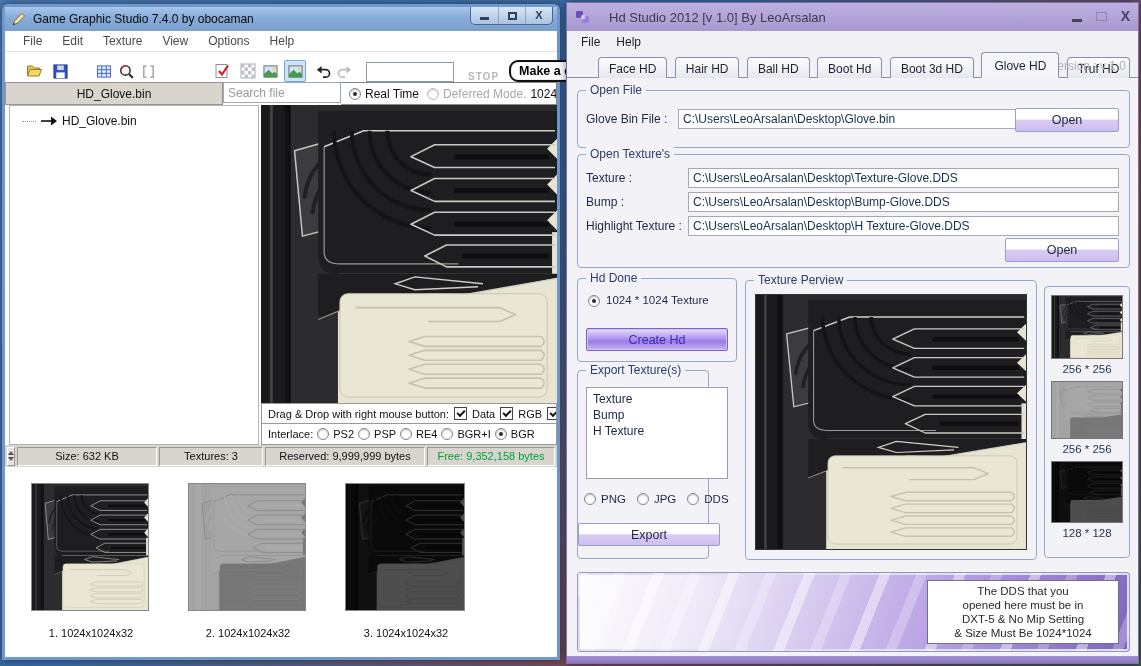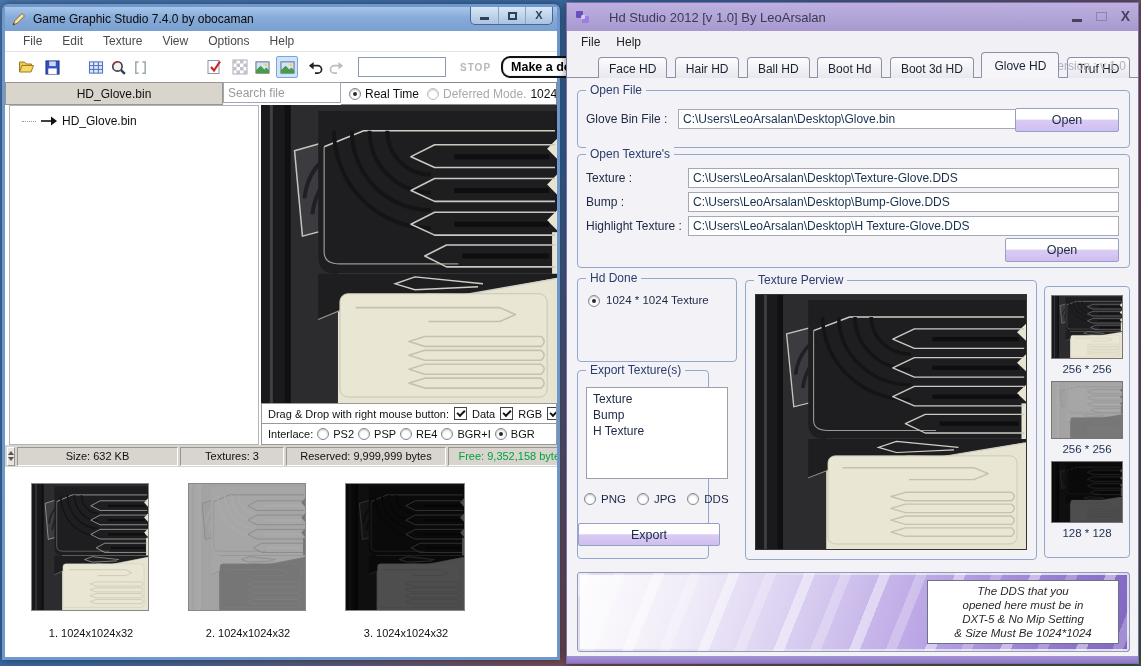--- a/index.html
+++ b/index.html
@@ -22,21 +22,21 @@
   .tb-l { position:absolute; left:0; top:0; right:0; height:24px; background:linear-gradient(#aac6ea,#7fa0d2 40%,#7aa0d2); background:linear-gradient(#a8c6ea 0%,#86abd9 45%,#7aa0d0 100%); display:flex; align-items:center; padding:0 6px; }
   .tb-l .ttl { font-size:12px; color:#0a0a0a; margin-left:6px; }
   .capbtns { position:absolute; right:4px; top:0; display:flex; border:1px solid #4a6690; border-top:none; border-radius:0 0 5px 5px; overflow:hidden; background:linear-gradient(#d9e7f7,#a9c3e0); }
   .capbtn { width:27px; height:17px; display:flex; align-items:center; justify-content:center; border-left:1px solid #8aa4c4; }
   .capbtn:first-child { border-left:none; }
   .g-min { width:9px; height:3px; background:#30405c; margin-top:6px; }
   .g-max { width:9px; height:8px; border:2px solid #30405c; }
   .g-x { font-size:11px; font-weight:bold; color:#30405c; line-height:1; }
   .menu-l { position:absolute; left:0; top:24px; right:0; height:21px; background:#fff; border-bottom:1px solid #e4e4e4; display:flex; align-items:center; padding-left:8px; }
   .menu-l span { font-size:12px; color:#4a4a4a; padding:2px 10px; }
-  .tbar-l { position:absolute; left:0; top:45px; right:0; height:30px; background:#fff; display:flex; align-items:center; padding-left:10px; }
+  .tbar-l { position:absolute; left:8px; top:45px; right:0; height:30px; background:#fff; display:flex; align-items:flex-end; padding-left:10px; }
   .tbico { width:22px; height:22px; display:flex; align-items:center; justify-content:center; flex:none; }
   .tbico.pressed { border:1px solid #7aa6d8; background:#cfe4fa; border-radius:2px; }
   .tbar-input { width:88px; height:20px; border:1px solid #8a9ab0; margin-left:10px; }
   .stoplbl { font-size:10px; font-weight:bold; color:#b8b8b8; margin:0 10px 0 14px; letter-spacing:1px; }
   .donate { font-size:12.5px; font-weight:bold; color:#000; background:#fff; border:2px solid #111; border-radius:9px; padding:2px 8px; box-shadow:0 0 0 1px #eee inset; white-space:nowrap; }
   .row2-l { position:absolute; left:0; top:75px; right:0; height:23px; display:flex; align-items:stretch; background:#fff; }
   .filetab { width:218px; background:#d9d5cd; border:1px solid #9a968e; font-size:12px; color:#111; display:flex; align-items:center; justify-content:center; }
   .searchbox { width:118px; height:21px; border:1px solid #a0a8b4; font-size:12px; padding:0 4px; color:#333; }
   .searchbox::placeholder { color:#9a9a9a; }
   .modebar { flex:1; border:1px solid #888; border-left:none; display:flex; align-items:center; font-size:12px; color:#111; padding-left:8px; gap:4px; overflow:hidden; white-space:nowrap; }
@@ -77,21 +77,21 @@
   .pathin { height:20px; border:1px solid #a8a8b2; background:#fff; font-size:12px; color:#16304e; padding:0 4px; font-family:"Liberation Sans",sans-serif; }
   .btn-lav { background:linear-gradient(#ffffff 0%,#ffffff 45%,#d9cbf4 52%,#cfbef0 100%); border:1px solid #96a0c6; border-radius:2px; font-size:12.5px; color:#1c2844; text-align:center; }
   .btn-create { background:linear-gradient(#e6defb 0%,#b79ef2 40%,#9a7ce6 60%,#cab6f6 100%); border:1px solid #7464c8; border-radius:2px; font-size:12.5px; color:#3a2cb0; text-align:center; box-shadow:0 0 0 1px #d0c4f4 inset; }
   .listbox { position:absolute; left:8px; top:16px; width:142px; height:92px; background:#fff; border:1px solid #9aa0aa; font-size:12px; color:#1c2844; padding:3px 6px; line-height:16px; }
   .fmtrow { position:absolute; left:6px; top:122px; right:4px; display:flex; align-items:center; gap:5px; font-size:11.5px; color:#1c2844; }
   .rthumbs { text-align:center; padding-top:8px; }
   .rthumbs .img { width:72px; border:1px solid #777; margin:0 auto; overflow:hidden; }
   .rthumbs .lab { font-size:11.5px; color:#1c3050; margin:4px 0 6px; }
   .banner { position:absolute; left:10px; right:8px; top:494px; height:80px; border:1px solid #8e9ab8; border-radius:3px; box-shadow:0 0 0 2px #e2def0 inset;
     background:linear-gradient(105deg,#fefefe 0%,#efeaf8 22%,#d3c6ee 45%,#b49ce2 68%,#9176cc 88%,#8166c2 100%);
-    overflow:hidden;font-style:italic; }
+    overflow:hidden; }
   .banner::before { content:""; position:absolute; inset:0;
     background:repeating-linear-gradient(112deg, rgba(255,255,255,.45) 0 10px, rgba(255,255,255,0) 10px 34px, rgba(255,255,255,.25) 34px 44px, rgba(255,255,255,0) 44px 70px); }
   .notebox { position:absolute; right:10px; top:7px; width:192px; height:64px; background:#fff; border:1px solid #6a7488; display:flex; flex-direction:column; align-items:center; justify-content:center; }
   .notebox div { font-size:11.5px; color:#2a2a2a; line-height:14px; }
   .bstrip { position:absolute; left:0; right:0; bottom:0; height:7px; background:linear-gradient(#a391d6,#8d78c6); }
 </style>
 </head>
 <body>
 
 <svg width="0" height="0" style="position:absolute" aria-hidden="true">
@@ -300,21 +300,21 @@
     <span class="radio"></span>
     <span>BGR+I</span>
     <span class="radio on"></span>
     <span>BGR</span>
   </div>
   <div class="status-l">
     <div class="spinner">
         <span class="spup"></span>
         <span class="spdn"></span>
       </div>
-    <div class="scell" style="width:161px">Size: 632 KB</div>
+    <div class="scell" style="width:140px">Size: 632 KB</div>
     <div class="scell" style="width:104px">Textures: 3</div>
     <div class="scell" style="width:160px">Reserved: 9,999,999 bytes</div>
     <div class="scell" style="width:128px;color:#00a33c">Free: 9,352,158 bytes</div>
 
   </div>
   <div class="thumbs-l">
     <div class="thumbfig" style="left:26px; top:16px; width:120px">
       <div class="img" style="width:118px;height:128px">
           <svg class="tex" viewBox="0 0 300 300" preserveAspectRatio="none">
             <use href="#glovetex"></use>
@@ -386,20 +386,21 @@
       <input class="pathin" style="position: absolute; left: 110px; top: 37px; right: 10px;" value="C:\Users\LeoArsalan\Desktop\Bump-Glove.DDS">
       <span class="flbl" style="position:absolute;left:8px;top:64px">Highlight Texture :</span>
       <input class="pathin" style="position: absolute; left: 110px; top: 61px; right: 10px;" value="C:\Users\LeoArsalan\Desktop\H Texture-Glove.DDS">
       <button class="btn-lav" style="position:absolute;right:10px;bottom:5px;width:114px;height:24px">Open</button>
     </div>
 
     <div class="grp" style="left:10px; top:200px; width:160px; height:84px">
       <span class="gplbl">Hd Done</span>
       <span class="radio on" style="position:absolute;left:10px;top:16px"></span>
       <span class="flbl" style="position:absolute;left:28px;top:15px;font-size:11.5px">1024 * 1024 Texture</span>
+      <button class="btn-create" style="position:absolute;left:8px;bottom:10px;width:142px;height:23px">Create Hd</button>
     </div>
 
     <div class="grp" style="left:10px; top:292px; width:132px; height:189px">
       <span class="gplbl">Export Texture(s)</span>
       <div class="listbox">
         <div>Texture</div>
         <div>Bump</div>
         <div>H Texture</div>
       </div>
       <div class="fmtrow">

